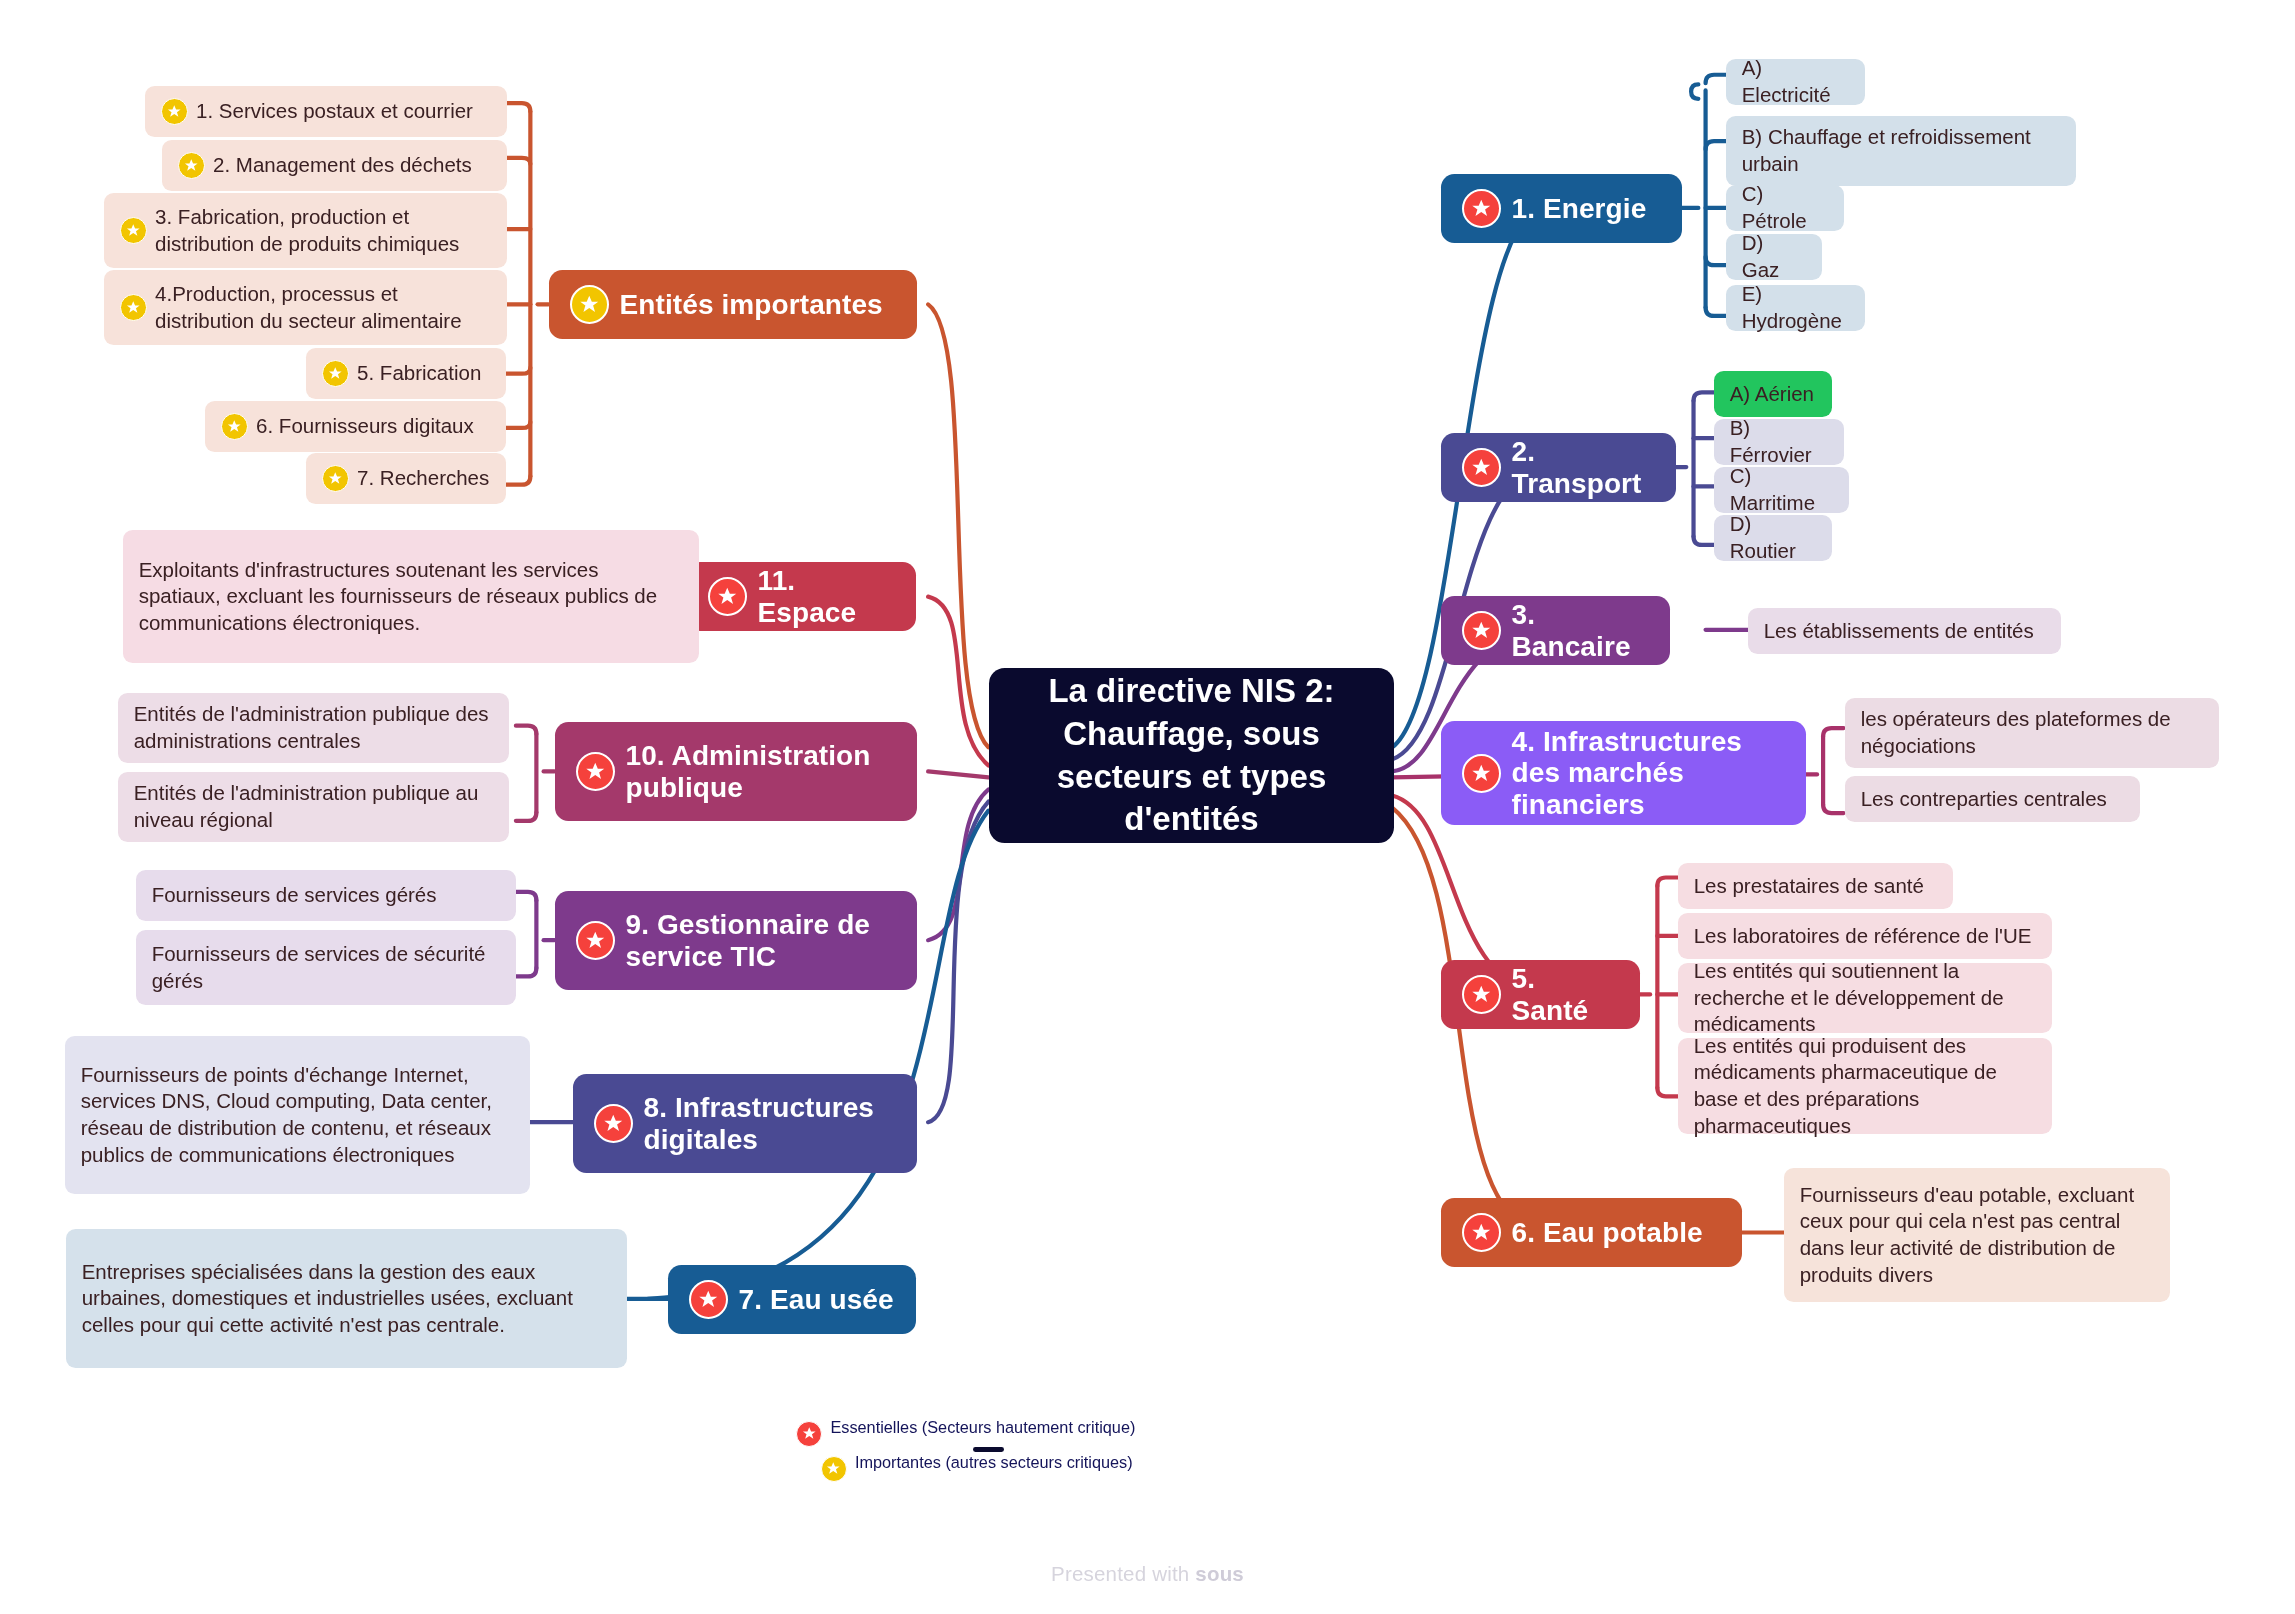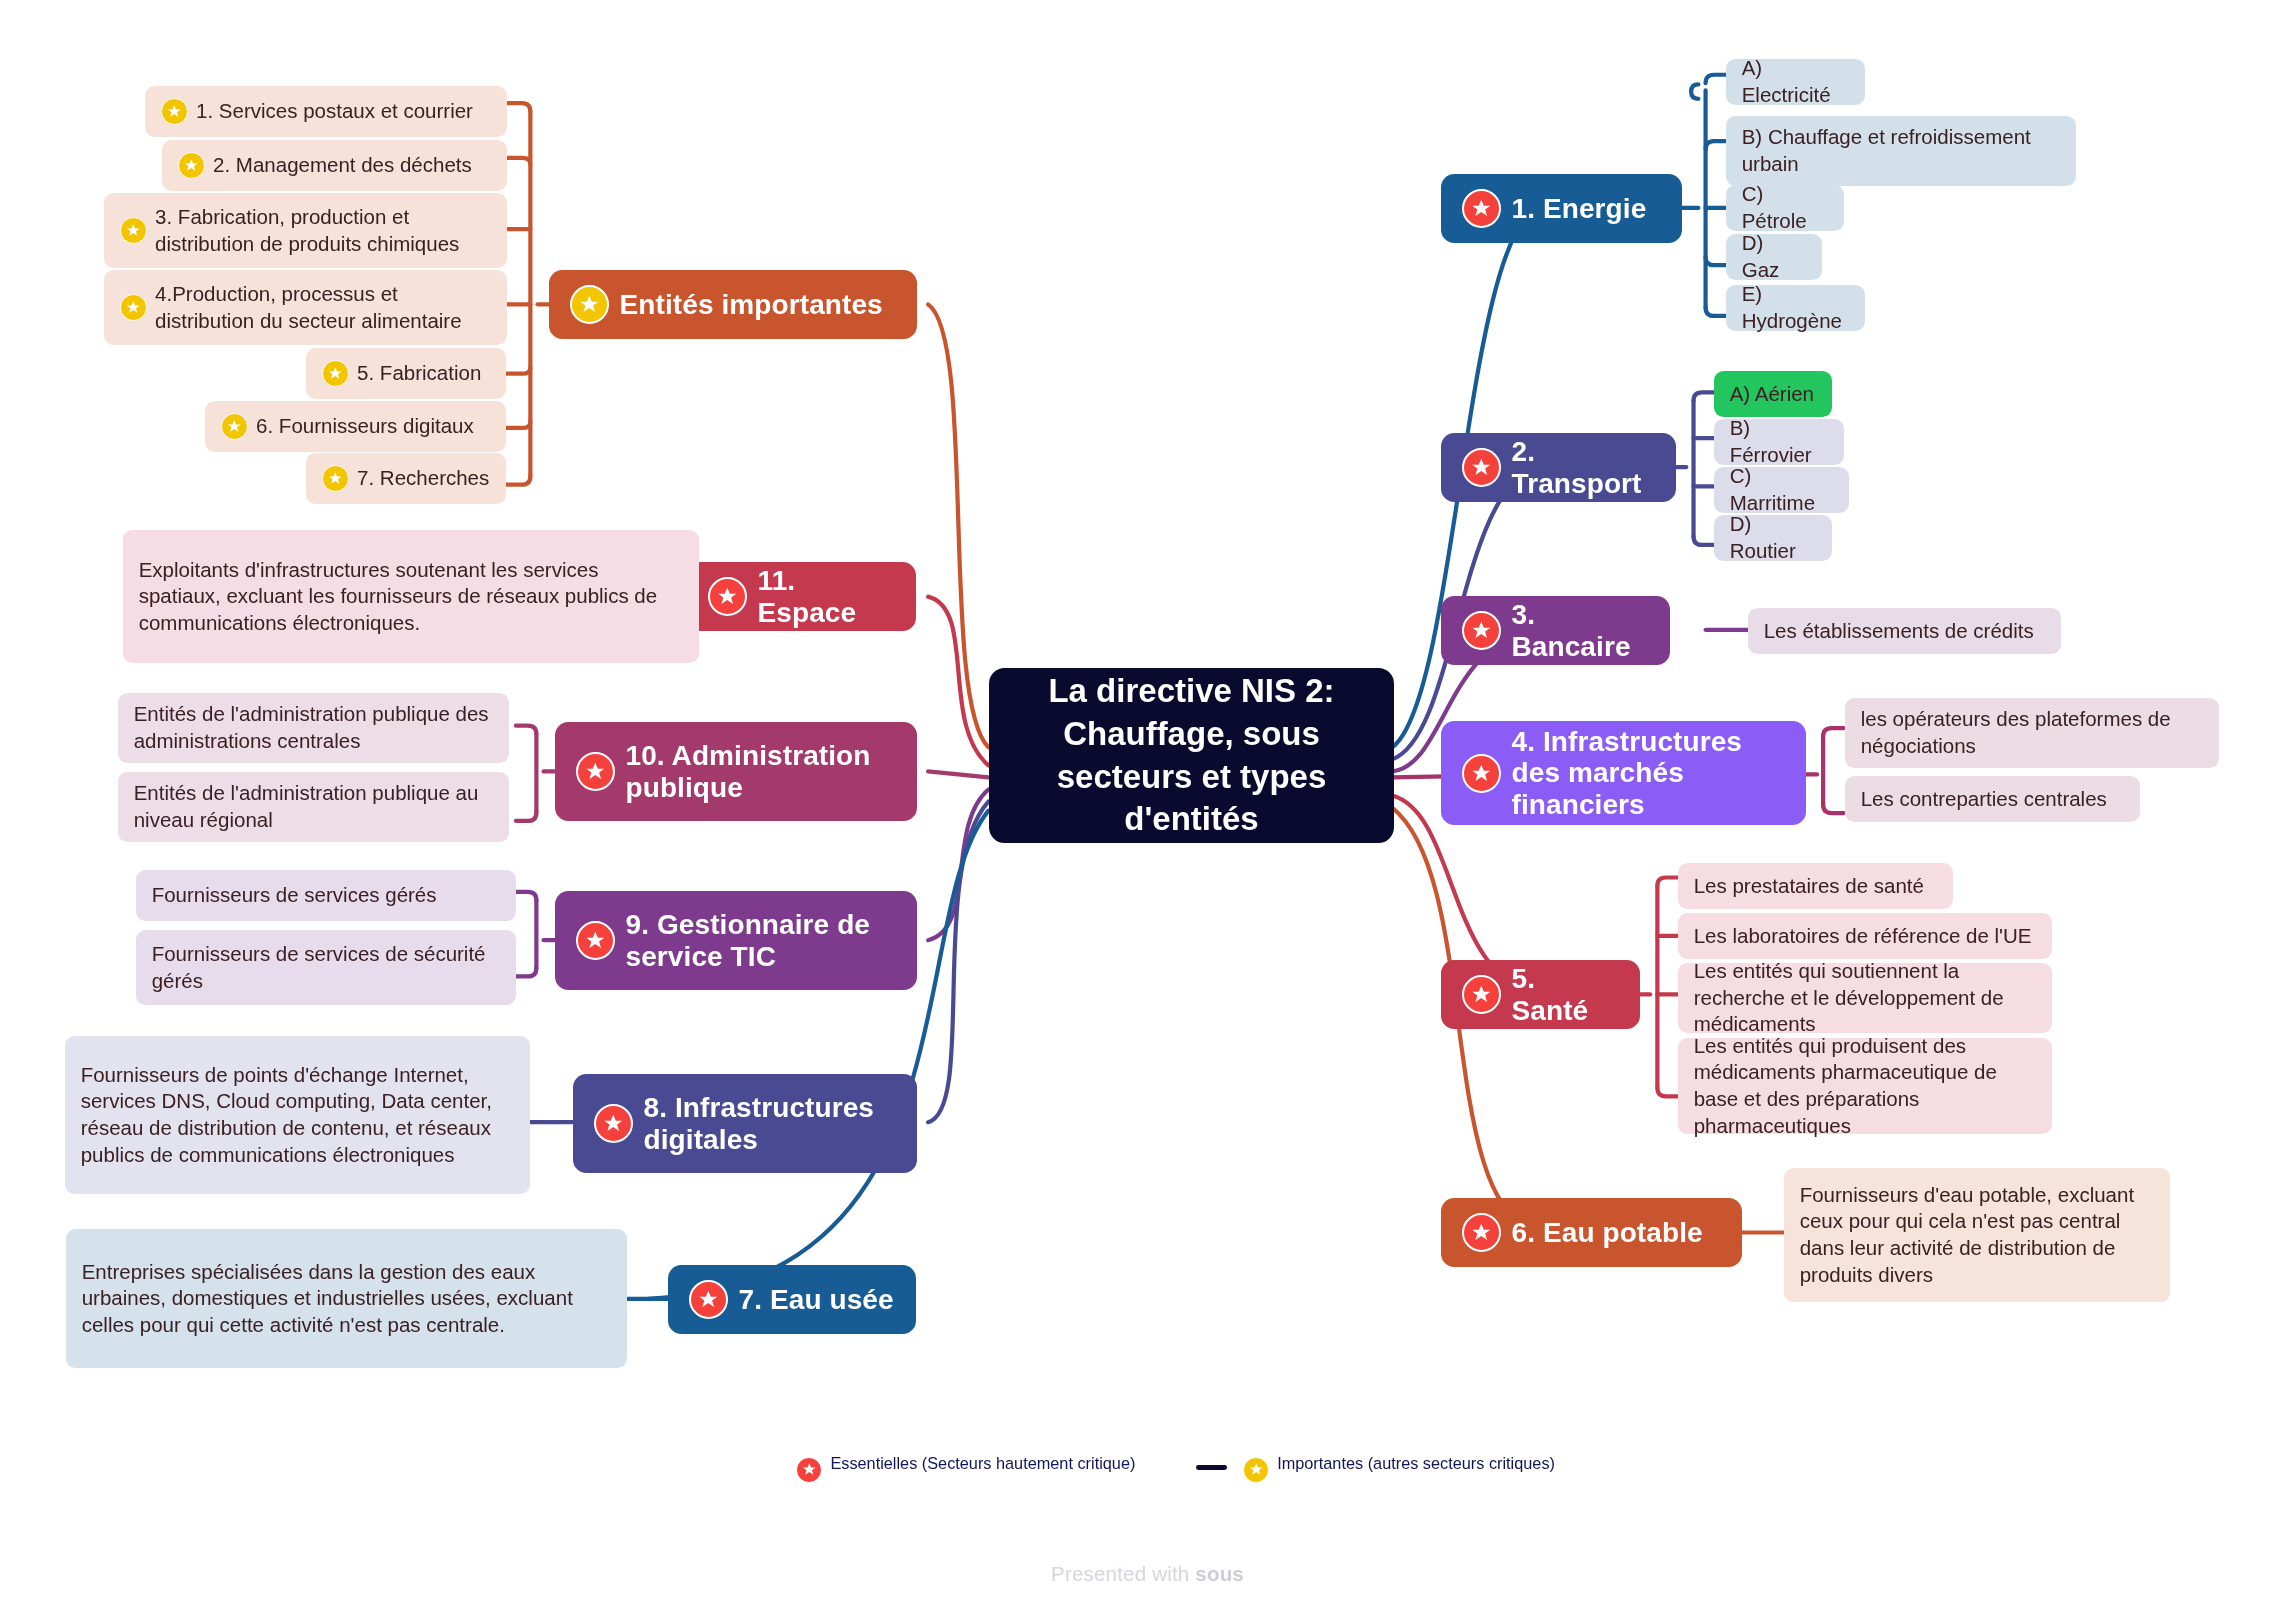--- a/index.html
+++ b/index.html
@@ -167,21 +167,21 @@
 
   <div class="node main-node" style="left:1441px;top:596px;width:229px;height:69px;background:#7e3a8c;font-size:28px;">
     <span class="star" style="width:35px;height:35px;">
       <svg width="20.5" height="20.5" viewBox="0 0 24 24">
           <polygon fill="#fff" points="12,2 15,9 22.5,9 16.5,13.6 18.8,21 12,16.5 5.2,21 7.5,13.6 1.5,9 9,9"></polygon>
         </svg>
     </span>
     <span class="ml">3. Bancaire</span>
   </div>
   <div class="node leaf" style="left:1748px;top:608px;width:313px;height:46px;background:#e9dce9;font-size:20.5px;">
-    <span class="ll">Les établissements de crédits</span>
+    <span class="ll">Les établissements de entités</span>
     </div>
 
   <div class="node main-node" style="left:1441px;top:721px;width:365px;height:104px;background:#8b5cf6;font-size:28px;">
     <span class="star" style="width:35px;height:35px;">
       <svg width="20.5" height="20.5" viewBox="0 0 24 24">
           <polygon fill="#fff" points="12,2 15,9 22.5,9 16.5,13.6 18.8,21 12,16.5 5.2,21 7.5,13.6 1.5,9 9,9"></polygon>
         </svg>
     </span>
     <span class="ml">4. Infrastructures des marchés financiers</span>
   </div>
@@ -356,21 +356,21 @@
       <svg width="20.5" height="20.5" viewBox="0 0 24 24">
           <polygon fill="#fff" points="12,2 15,9 22.5,9 16.5,13.6 18.8,21 12,16.5 5.2,21 7.5,13.6 1.5,9 9,9"></polygon>
         </svg>
     </span>
     <span class="ml">7. Eau usée</span>
   </div>
   <div class="node leaf" style="left:66px;top:1229px;width:561px;height:139px;background:#d5e1eb;font-size:20.5px;">
     <span class="ll">Entreprises spécialisées dans la gestion des eaux urbaines, domestiques et industrielles usées, excluant celles pour qui cette activité n'est pas centrale.</span>
     </div>
 
-  <div class="legend" style="left:796px;top:1453px;">
+  <div class="legend" style="left:796px;top:1417px;flex-direction:column;">
     <div class="legend-item">
       <span class="star" style="width:24px;height:24px;">
         <svg width="14.5" height="14.5" viewBox="0 0 24 24">
             <polygon fill="#fff" points="12,2 15,9 22.5,9 16.5,13.6 18.8,21 12,16.5 5.2,21 7.5,13.6 1.5,9 9,9"></polygon>
           </svg>
       </span>
       <span class="legend-txt" style="width:350px;display:inline-block;">Essentielles (Secteurs hautement critique)</span>
     </div>
     <span class="legend-dash"></span>
     <div class="legend-item">

